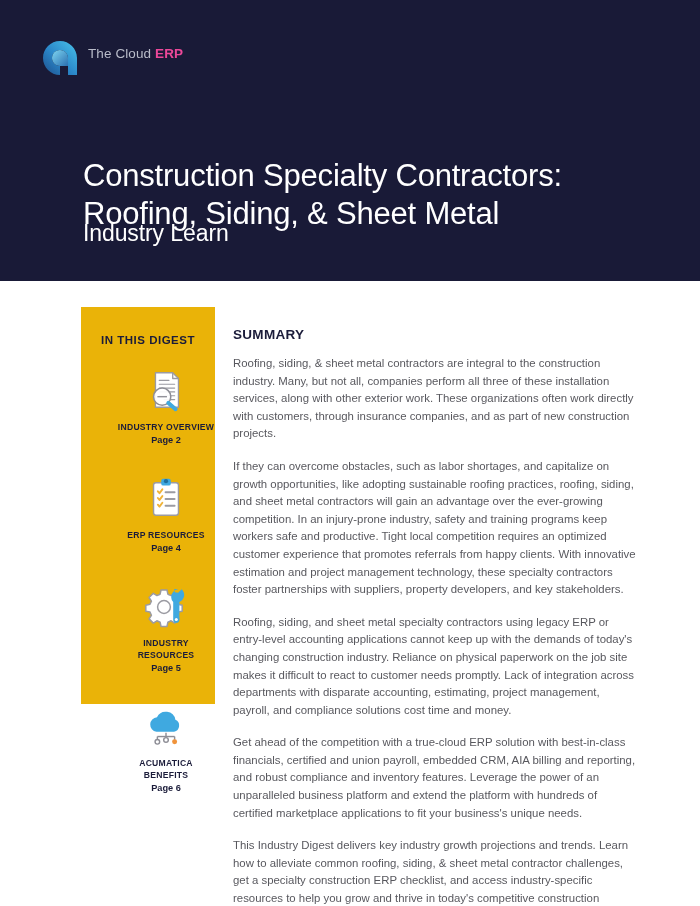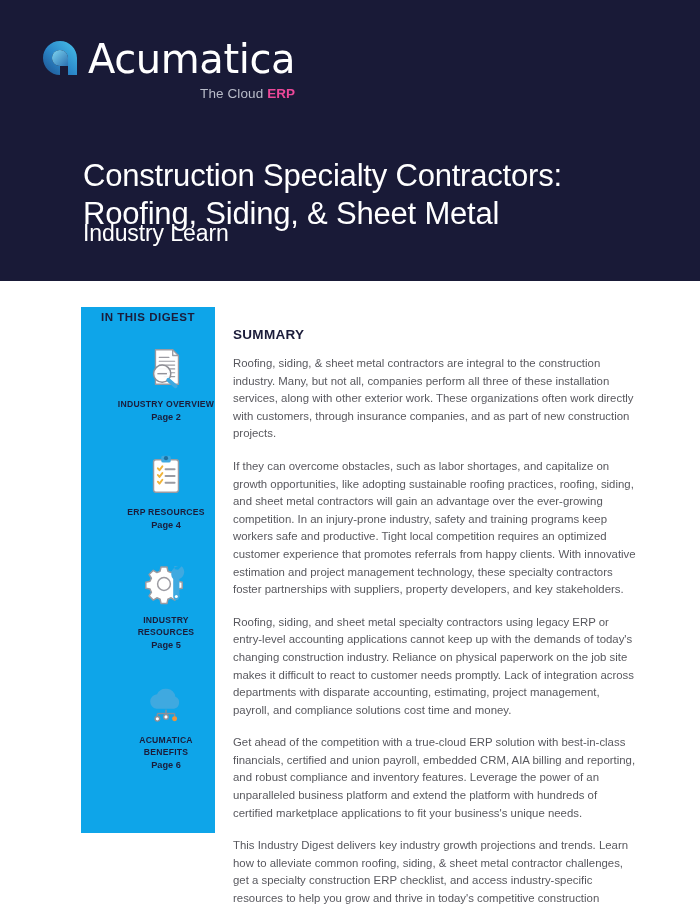--- a/index.html
+++ b/index.html
@@ -87,24 +87,24 @@
     font-weight: 400;
     letter-spacing: -0.1px;
   }
 
   
   .sidebar {
     position: absolute;
     left: 81px;
     top: 307px;
     width: 134px;
-    height: 526px;
-    background: #0ea5e9;
+    height: 397px;
+    background: #eab308;
     box-sizing: border-box;
-    padding-top: 4px;
+    padding-top: 27px;
   }
   .sidebar-title {
     text-align: center;
     font-size: 11.5px;
     font-weight: 700;
     letter-spacing: 0.5px;
     color: #1b1c3a;
   }
   .digest-items {
     margin-top: 17px;
@@ -180,21 +180,20 @@
         </defs>
         <path d="M19 2 C28.4 2 36 9.6 36 19 L36 36 L27 36 L27 19
                  C27 14.6 23.4 11 19 11 C14.6 11 11 14.6 11 19
                  C11 23.4 14.6 27 19 27 L19 36 C9.6 36 2 28.4 2 19
                  C2 9.6 9.6 2 19 2 Z" fill="url(#gOuter)"></path>
         <path d="M19 11 C23.4 11 27 14.6 27 19 L27 27 L19 27
                  C14.6 27 11 23.4 11 19 C11 14.6 14.6 11 19 11 Z" fill="url(#gInner)"></path>
       </svg>
     </span>
     <span class="logo-text-wrap">
-      <span class="logo-wordmark">Acumatica</span>
       <span class="logo-tagline"><span>The Cloud </span><b>ERP</b></span>
     </span>
   </div>
 
   <h1 class="doc-title">
     <span class="line">Construction Specialty Contractors:</span>
     <span class="line">Roofing, Siding, &amp; Sheet Metal</span>
   </h1>
 
   <div class="doc-subtitle">Industry Learn</div>

